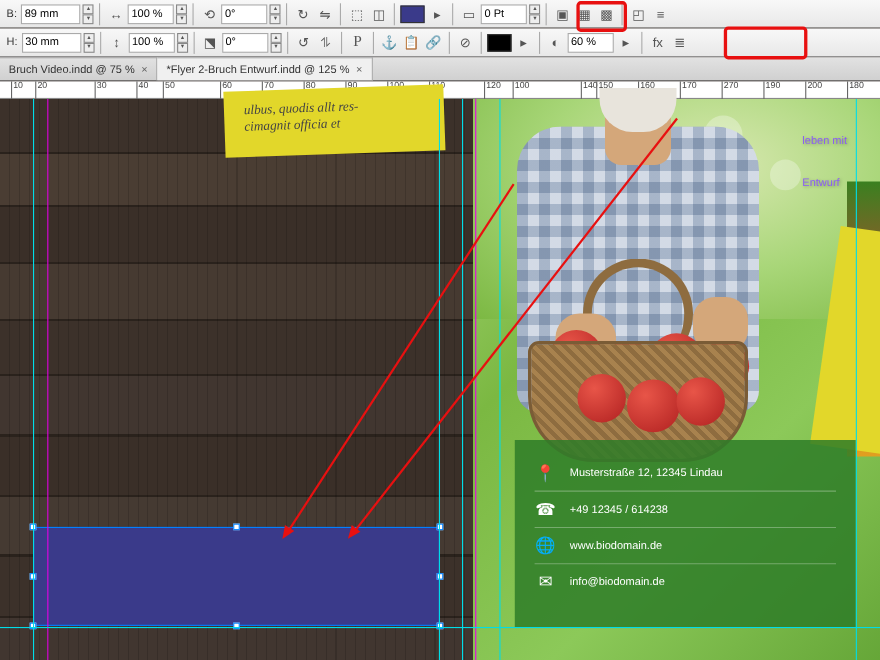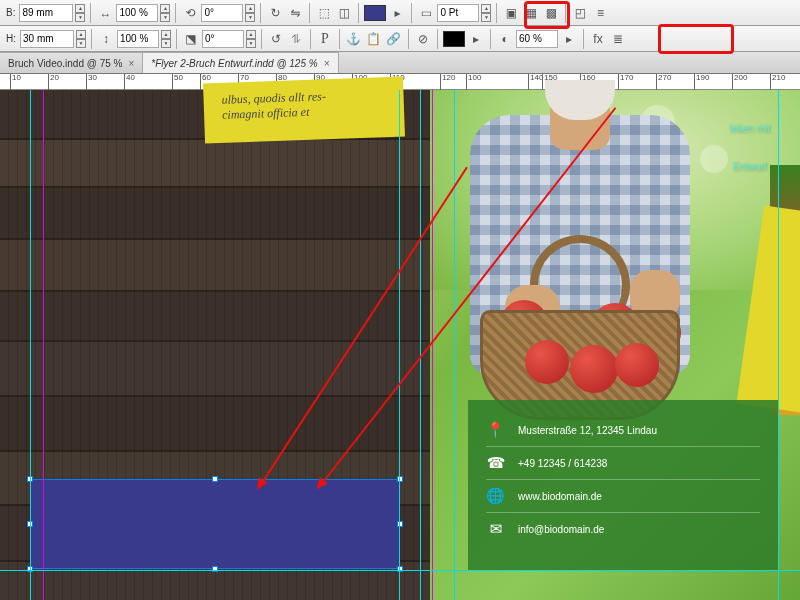--- a/index.html
+++ b/index.html
@@ -14,21 +14,21 @@
 .sep{width:1px;height:20px;background:#aaa;margin:0 3px}
 .spin{display:flex;flex-direction:column;height:18px;width:10px;cursor:pointer}
 .spin div{height:9px;border:1px solid #888;background:#eee;font-size:5px;text-align:center;line-height:6px;color:#555}
 .swatch{width:22px;height:16px;border:1px solid #333}
 .fill-sw{background:#3a3a8a}
 .stroke-sw{background:#000}
 
 
 .tabbar{background:linear-gradient(#e2e2e2,#d0d0d0);border-bottom:1px solid #777;display:flex;height:22px}
 .tab{padding:3px 8px;border-right:1px solid #aaa;border-top:1px solid #aaa;font-size:11px;color:#333;display:flex;align-items:center;gap:6px;cursor:pointer}
-.tab.active{background:#f0f0f0;font-style:italic}
+.tab.active{background:#f0f0f0;}
 .tab .x{color:#666;font-size:10px;cursor:pointer}
 
 
 .ruler{background:#fff;border-bottom:1px solid #888;height:16px;display:flex;position:relative}
 .ruler .tick{position:absolute;top:0;font-size:8px;color:#444;border-left:1px solid #666;height:16px;padding-left:1px;line-height:8px}
 
 
 .canvas{position:relative;width:800px;height:512px;background:#2d241f}
 
 
@@ -78,21 +78,21 @@
 .apple{position:absolute;border-radius:50%;background:radial-gradient(circle at 35% 30%,#e85548,#b02020)}
 .a1{left:70px;top:205px;width:48px;height:48px}
 .a2{left:115px;top:215px;width:52px;height:52px}
 .a3{left:160px;top:208px;width:50px;height:50px}
 .a4{left:205px;top:215px;width:46px;height:46px}
 .a5{left:95px;top:245px;width:44px;height:44px}
 .a6{left:140px;top:250px;width:48px;height:48px}
 .a7{left:185px;top:248px;width:44px;height:44px}
 
 
-.script{position:absolute;right:30px;top:10px;color:#5eead4;font-family:'Brush Script MT',cursive;font-size:38px;text-align:center;line-height:1;text-shadow:1px 1px 3px rgba(0,0,0,.3)}
+.script{position:absolute;right:30px;top:10px;color:#8b5cf6;font-family:'Brush Script MT',cursive;font-size:38px;text-align:left;line-height:1;text-shadow:1px 1px 3px rgba(0,0,0,.3)}
 
 
 .infobox{position:absolute;left:468px;top:310px;width:310px;height:170px;background:rgba(46,125,40,.85);padding:14px 18px}
 .infobox .row{display:flex;align-items:center;gap:12px;color:#fff;font-size:14px;padding:6px 0;border-bottom:1px solid rgba(255,255,255,.3)}
 .infobox .row:last-child{border-bottom:none}
 .infobox .ic{width:20px;height:20px;display:flex;align-items:center;justify-content:center;font-size:15px}
 
 
 .guide-v{position:absolute;top:0;bottom:0;width:1px;background:#00dde8}
 .guide-h{position:absolute;left:0;right:0;height:1px;background:#00dde8}
@@ -209,40 +209,40 @@
     <span class="x">×</span>
   </div>
   <div class="tab active">
     <span>*Flyer 2-Bruch Entwurf.indd @ 125 %</span>
     <span class="x">×</span>
   </div>
 </div>
 
 <div class="ruler">
   <div class="tick" style="left:10px">10</div>
-  <div class="tick" style="left:48px">20</div>
+  <div class="tick" style="left:32px">20</div>
   <div class="tick" style="left:86px">30</div>
   <div class="tick" style="left:124px">40</div>
-  <div class="tick" style="left:172px">50</div>
+  <div class="tick" style="left:148px">50</div>
   <div class="tick" style="left:200px">60</div>
   <div class="tick" style="left:238px">70</div>
   <div class="tick" style="left:276px">80</div>
   <div class="tick" style="left:314px">90</div>
   <div class="tick" style="left:352px">100</div>
   <div class="tick" style="left:390px">110</div>
   <div class="tick" style="left:440px">120</div>
   <div class="tick" style="left:466px">100</div>
   <div class="tick" style="left:528px">140</div>
   <div class="tick" style="left:542px">150</div>
   <div class="tick" style="left:580px">160</div>
   <div class="tick" style="left:618px">170</div>
   <div class="tick" style="left:656px">270</div>
   <div class="tick" style="left:694px">190</div>
   <div class="tick" style="left:732px">200</div>
-  <div class="tick" style="left:770px">210</div>
+  <div class="tick" style="left:770px">180</div>
 </div>
 
 <div class="canvas">
   <div class="wood"></div>
   <div class="woodgrain"></div>
 
   <div class="photo"></div>
   <div class="sky"></div>
   <div class="bokeh" style="left:640px;top:15px;width:35px;height:35px"></div>
   <div class="bokeh" style="left:700px;top:55px;width:28px;height:28px"></div>

